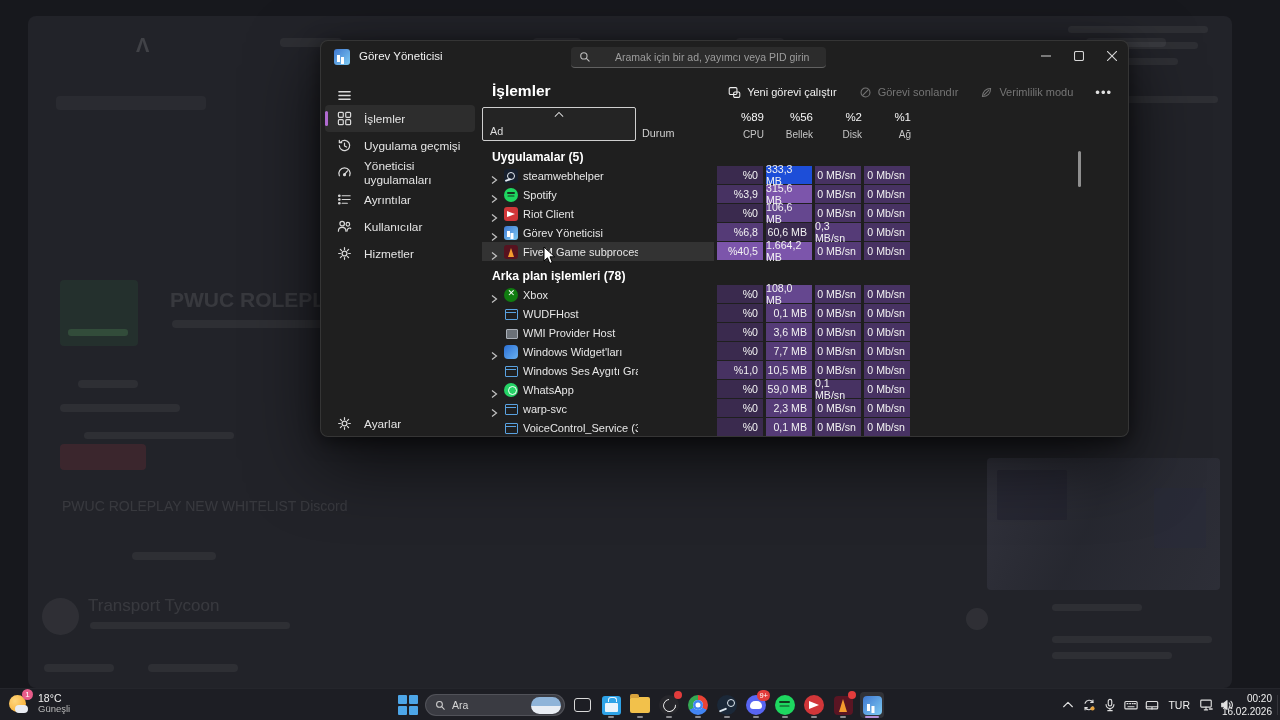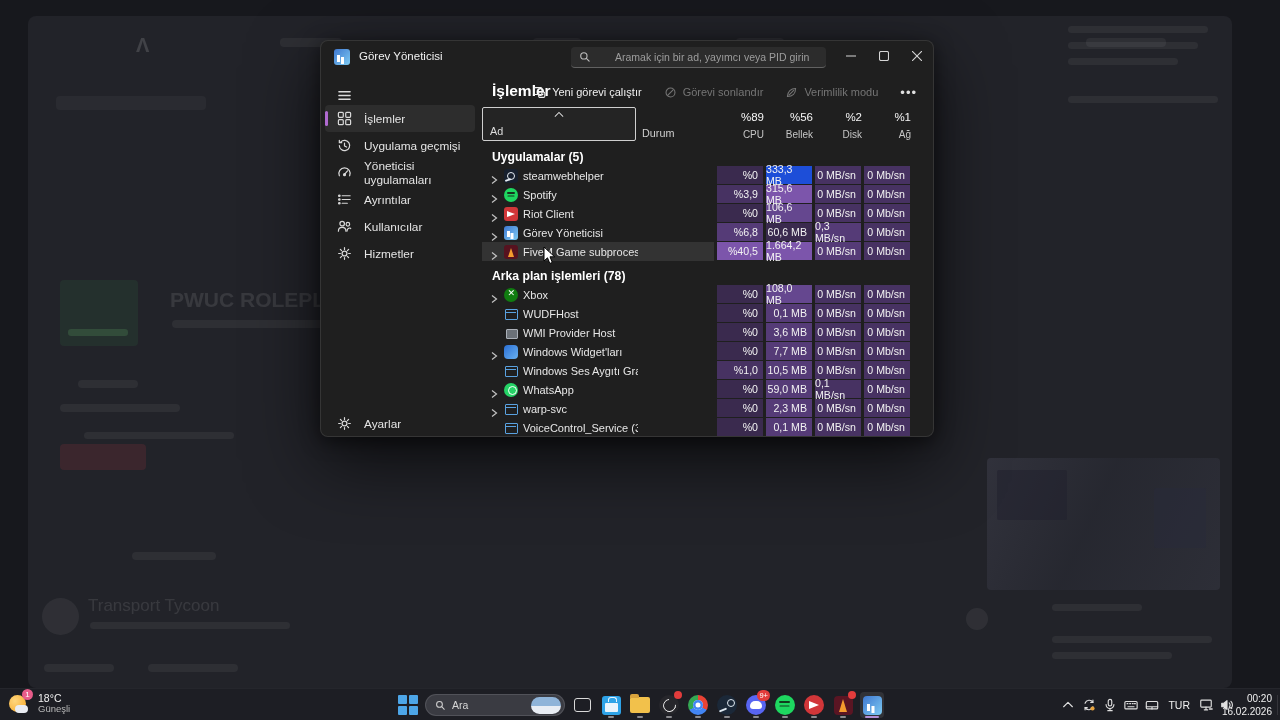--- a/index.html
+++ b/index.html
@@ -23,21 +23,21 @@
   .bg-imgcard { position:absolute; left:987px; top:458px; width:233px; height:132px; border-radius:4px;
                 background:linear-gradient(115deg, rgba(90,90,110,0.28), rgba(55,58,75,0.20) 45%, rgba(80,82,100,0.24));}
   .bg-imgcard:before { content:""; position:absolute; left:10px; top:12px; width:70px; height:50px;
                 background:rgba(30,32,44,0.45); border-radius:2px; }
   .bg-imgcard:after { content:""; position:absolute; right:14px; top:30px; width:52px; height:60px;
                 background:rgba(40,42,58,0.5); border-radius:2px; }
   .bg-smcircle { position:absolute; left:966px; top:608px; width:22px; height:22px; border-radius:50%;
                 background:rgba(255,255,255,0.06); }
 
   
-  #tmwin { position:absolute; left:320px; top:40px; width:614px; height:397px;
+  #tmwin { position:absolute; left:320px; top:40px; width:809px; height:397px;
            background:#1f1f1f; border:1px solid rgba(255,255,255,0.10); border-radius:8px;
            box-shadow:0 24px 70px rgba(0,0,0,0.65), 0 4px 18px rgba(0,0,0,0.5); overflow:hidden;
            color:#e8e8e8; }
   .tm-titlebar { position:absolute; left:0; top:0; right:0; height:32px; display:flex; align-items:center; }
   .tm-appicon { position:absolute; left:13px; top:8px; width:16px; height:16px; border-radius:3px;
                 background:linear-gradient(135deg,#3f78d1,#7ecbf2); }
   .tm-appicon:after { content:""; position:absolute; left:3px; bottom:3px; width:3px; height:7px;
                 background:#fff; box-shadow:4px 2px 0 0 #fff; }
   .tm-title { position:absolute; left:38px; top:9px; font-size:11.5px; color:#f0f0f0; }
   .tm-search { position:absolute; left:250px; top:6px; width:255px; height:21px; background:#2c2c2c;
@@ -187,20 +187,21 @@
     <div class="bgbar" style="left:505px; top:22px; width:48px; height:9px;"></div>
     <div class="bgbar" style="left:708px; top:22px; width:48px; height:9px;"></div>
     <div class="bgbar" style="left:1058px; top:22px; width:80px; height:9px;"></div>
     <div class="bgbar" style="left:28px; top:80px; width:150px; height:14px; background:rgba(255,255,255,0.04);"></div>
     <div class="bg-servlogo" style="left:32px; top:264px;"></div>
     <div class="bgtext" style="left:142px; top:272px; font-size:21px; font-weight:bold;">PWUC ROLEPLAY</div>
     <div class="bgbar" style="left:144px; top:304px; width:210px; height:8px;"></div>
     <div class="bgbar" style="left:50px; top:364px; width:60px; height:8px;"></div>
     <div class="bgbar" style="left:32px; top:388px; width:120px; height:8px;"></div>
     <div class="bg-redbtn" style="left:32px; top:428px;"></div>
+    <div class="bgtext" style="left:34px; top:482px; font-size:14px;">PWUC ROLEPLAY NEW WHITELIST Discord</div>
     <div class="bgbar" style="left:104px; top:536px; width:84px; height:8px;"></div>
     <div class="bg-avatar" style="left:14px; top:582px;"></div>
     <div class="bgtext" style="left:60px; top:580px; font-size:17px;">Transport Tycoon</div>
     <div class="bgbar" style="left:62px; top:606px; width:200px; height:7px;"></div>
     <div class="bgbar" style="left:16px; top:648px; width:70px; height:8px;"></div>
     <div class="bgbar" style="left:120px; top:648px; width:90px; height:8px;"></div>
     <div class="bgbar" style="left:1040px; top:10px; width:140px; height:7px;"></div>
     <div class="bgbar" style="left:1040px; top:26px; width:130px; height:7px;"></div>
     <div class="bgbar" style="left:1040px; top:42px; width:110px; height:7px;"></div>
     <div class="bgbar" style="left:1040px; top:80px; width:150px; height:7px;"></div>

